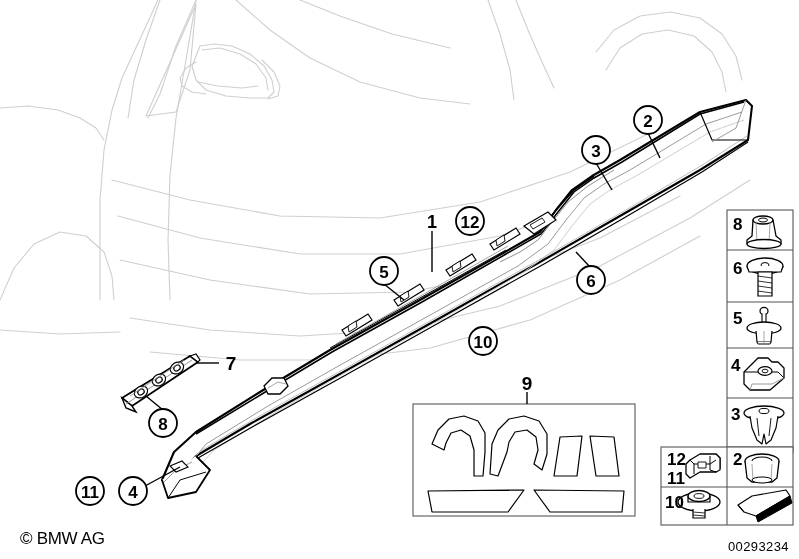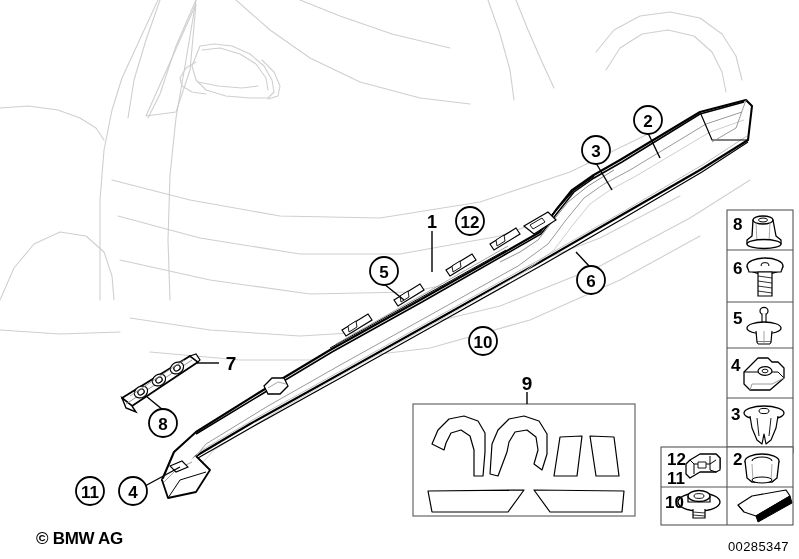--- a/index.html
+++ b/index.html
@@ -19,24 +19,24 @@
   }
   #art {
     position: absolute;
     left: 0;
     top: 0;
     width: 799px;
     height: 559px;
   }
   .copy {
     position: absolute;
-    left: 36px;
+    left: 20px;
     top: 529px;
     font-size: 17px;
-    font-weight: bold;
+    font-weight: normal;
     letter-spacing: -0.3px;
     color: #000;
     white-space: nowrap;
   }
   .diagram-id {
     position: absolute;
     right: 10px;
     bottom: 5px;
     font-size: 13px;
     color: #000;
@@ -359,15 +359,15 @@
       <text x="731" y="420">3</text>
       <text x="667" y="465">12</text>
       <text x="667" y="484">11</text>
       <text x="733" y="465">2</text>
       <text x="665" y="508">10</text>
     </g>
 
   </svg>
 
   <div class="copy">© BMW AG</div>
-  <div class="diagram-id">00285347</div>
+  <div class="diagram-id">00293234</div>
 
 </div>
 
 </body></html>

